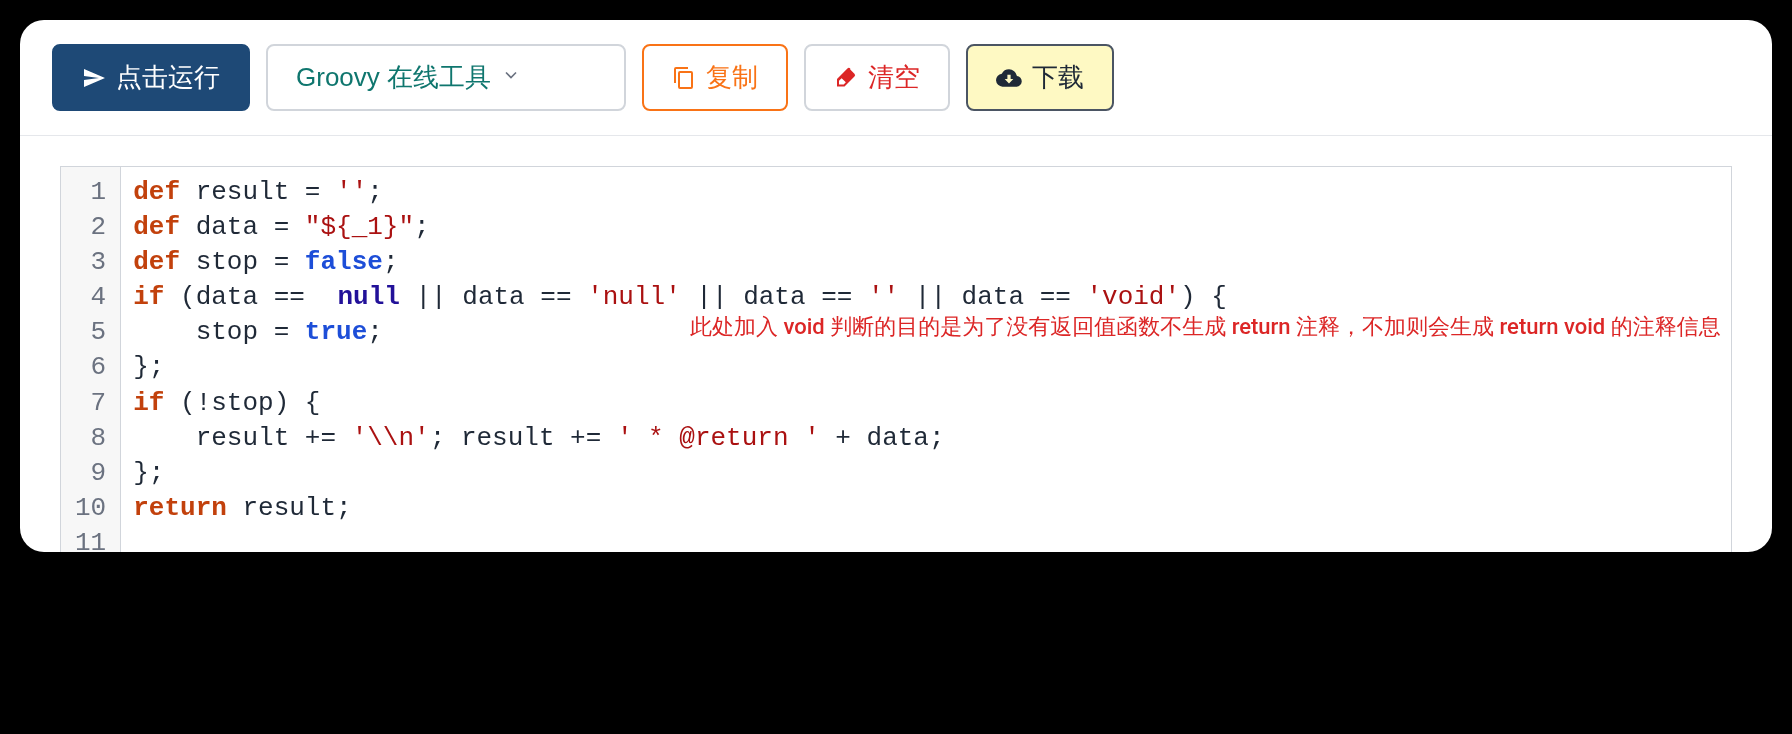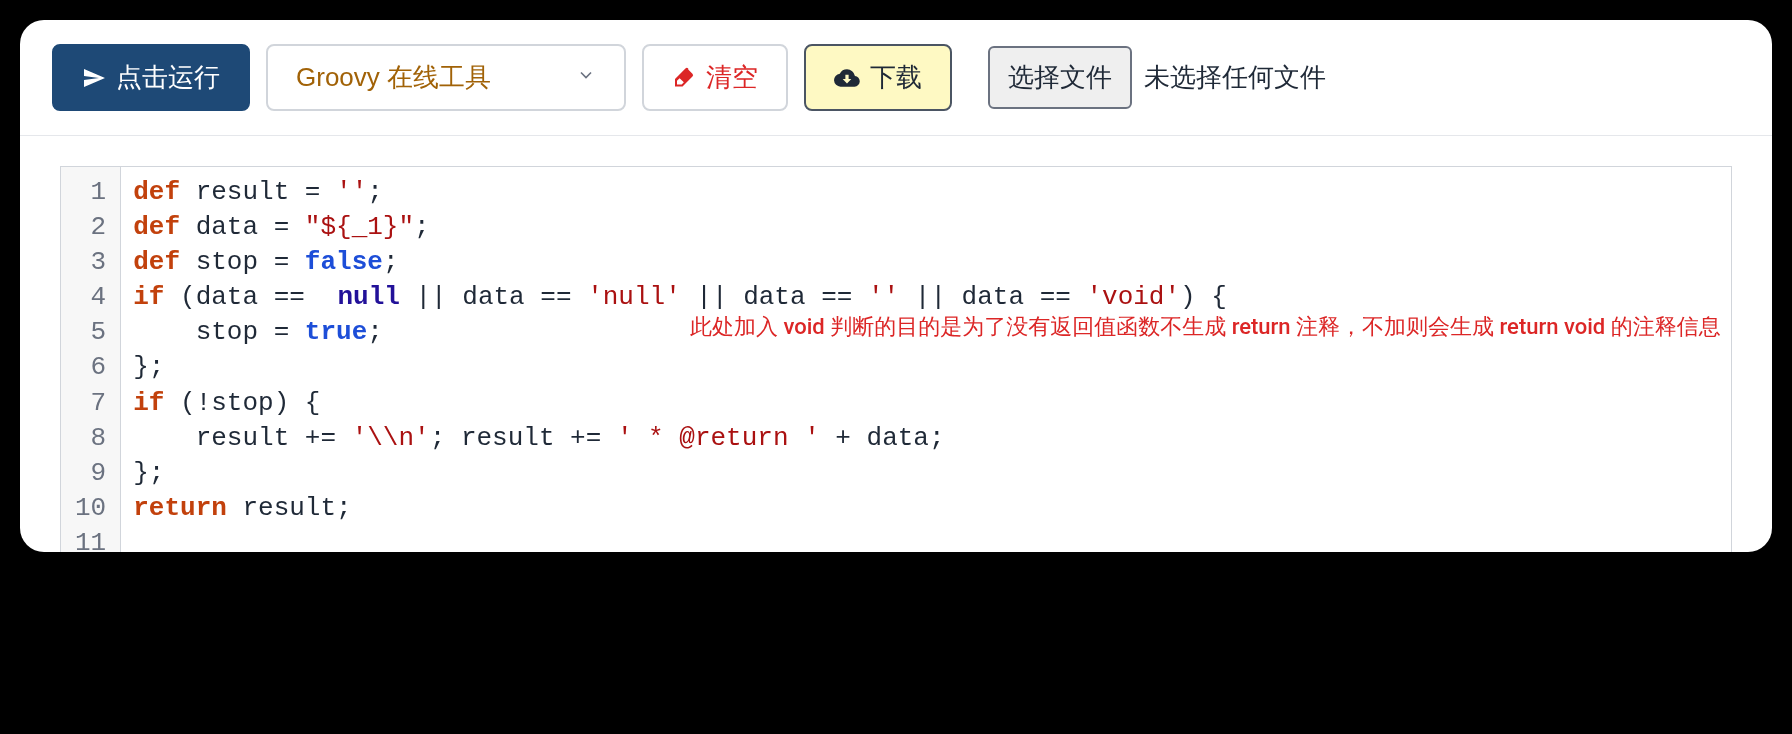--- a/index.html
+++ b/index.html
@@ -36,23 +36,22 @@
   white-space: nowrap;
 }
 .btn-run {
   background: #1e4976;
   color: #fff;
   border-color: #1e4976;
 }
 .btn-select {
   background: #fff;
   border: 2px solid #d1d5db;
-  color: #a16207;
+  color: #0f766e;
   min-width: 360px;
-  justify-content: space-between;
   font-weight: 400;
 }
 .btn-copy {
   background: #fff;
   border: 2px solid #f97316;
   color: #f97316;
 }
 .btn-clear {
   background: #fff;
   border: 2px solid #d1d5db;
@@ -146,45 +145,47 @@
 
     <button class="btn btn-select">
       <span>Groovy 在线工具</span>
       <span class="chevron">
         <svg width="20" height="20" viewBox="0 0 24 24" fill="none" stroke="currentColor" stroke-width="2">
             <polyline points="6 9 12 15 18 9"></polyline>
           </svg>
       </span>
     </button>
 
+    <button class="btn btn-copy">
+      <span class="icon">
+        <svg width="24" height="24" viewBox="0 0 24 24" fill="currentColor">
+            <path d="M16 1H4a2 2 0 0 0-2 2v14h2V3h12V1zm3 4H8a2 2 0 0 0-2 2v14a2 2 0 0 0 2 2h11a2 2 0 0 0 2-2V7a2 2 0 0 0-2-2zm0 16H8V7h11v14z"></path>
+          </svg>
+      </span>
+      <span>复制</span>
+    </button>
 
     <button class="btn btn-clear">
       <span class="icon">
         <svg width="24" height="24" viewBox="0 0 24 24" fill="currentColor">
             <path d="M16.24 3.56l4.2 4.2a2 2 0 0 1 0 2.83l-9.9 9.9H3v-7.54l10.41-10.4a2 2 0 0 1 2.83 0zM5 18.5h4.7l2.13-2.13-4.2-4.2L5 14.8v3.7z"></path>
           </svg>
       </span>
       <span>清空</span>
     </button>
 
     <button class="btn btn-download">
       <span class="icon">
         <svg width="26" height="26" viewBox="0 0 24 24" fill="currentColor">
             <path d="M19.35 10.04A7.49 7.49 0 0 0 12 4a7.5 7.5 0 0 0-6.65 4.04A6 6 0 0 0 6 20h13a5 5 0 0 0 .35-9.96zM12 17l-4-4h2.5V9h3v4H16l-4 4z"></path>
           </svg>
       </span>
       <span>下载</span>
     </button>
 
-    <div class="file-group">
-      <button class="btn-file">
-        <span>选择文件</span>
-      </button>
-      <span class="file-label">未选择任何文件</span>
-    </div>
   </div>
 
   <div class="code-area">
     <div class="code-container">
       <div class="gutter" id="gutter">
           <div>1</div>
           <div>2</div>
           <div>3</div>
           <div>4</div>
           <div>5</div>

